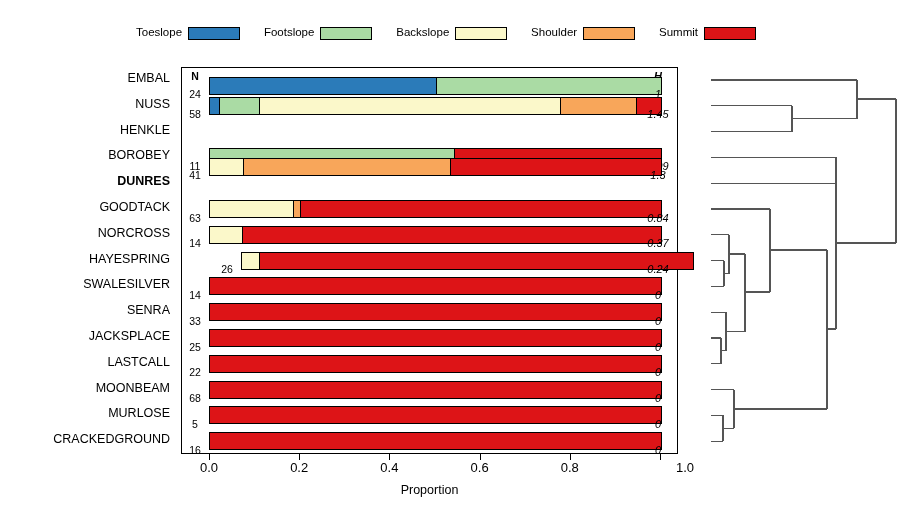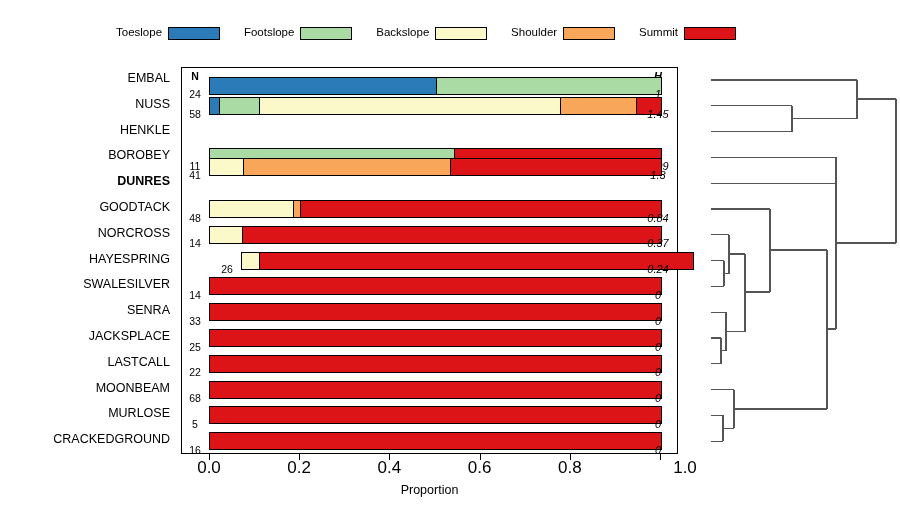--- a/index.html
+++ b/index.html
@@ -16,21 +16,21 @@
   
   .title{
     position:absolute;left:0;top:3px;width:690px;
     text-align:center;
     font-size:15px;font-weight:bold;
     letter-spacing:.1px;
   }
 
   
   .legend{
-    position:absolute;left:116px;top:24px;width:620px;height:18px;
+    position:absolute;left:136px;top:24px;width:620px;height:18px;
     display:flex;align-items:center;justify-content:space-between;
   }
   .leg-item{display:flex;align-items:center;gap:6px;}
   .leg-label{font-size:11.5px;line-height:11.5px;}
   .leg-swatch{
     width:52px;height:13px;border:1px solid #000;box-sizing:border-box;
   }
 
   
   .panel{
@@ -84,21 +84,21 @@
     font-size:12.5px;line-height:12.5px;
     white-space:nowrap;
   }
   .ylab.bold{font-weight:bold;}
 
   
   .xaxis{position:absolute;left:181px;top:454px;width:497px;height:46px;}
   .xtick{position:absolute;top:0;width:1px;height:6px;background:#000;}
   .xticklab{
     position:absolute;top:8px;width:40px;margin-left:-20px;
-    text-align:center;font-size:17px;line-height:12px;
+    text-align:center;font-size:13px;line-height:12px;
   }
   .xtitle{
     position:absolute;left:0;top:30px;width:497px;
     text-align:center;font-size:12.5px;line-height:12.5px;
   }
 
   
   .dendro{position:absolute;left:700px;top:67px;width:198px;height:387px;}
   .dendro svg{display:block;}
 </style>
@@ -183,21 +183,21 @@
         <div class="row" style="top: 87px; text-decoration: underline;">
           <div class="rowN">41</div>
           <div class="bar" style="width: 451px;">
             <div class="seg" style="background: rgb(251, 248, 202); flex: 0 0 32.923px;"></div>
             <div class="seg" style="background: rgb(248, 166, 90); flex: 0 0 207.009px;"></div>
             <div class="seg" style="background: rgb(221, 20, 23); flex: 0 0 211.068px;"></div>
           </div>
           <div class="rowH">1.3</div>
         </div>
         <div class="row" style="top: 129.5px;">
-          <div class="rowN">48</div>
+          <div class="rowN">63</div>
           <div class="bar" style="width: 451px;">
             <div class="seg" style="background: rgb(251, 248, 202); flex: 0 0 82.984px;"></div>
             <div class="seg" style="background: rgb(248, 166, 90); flex: 0 0 6.765px;"></div>
             <div class="seg" style="background: rgb(221, 20, 23); flex: 0 0 361.251px;"></div>
           </div>
           <div class="rowH">0.84</div>
         </div>
         <div class="row" style="top: 155.3px;">
           <div class="rowN">14</div>
           <div class="bar" style="width: 451px;">

